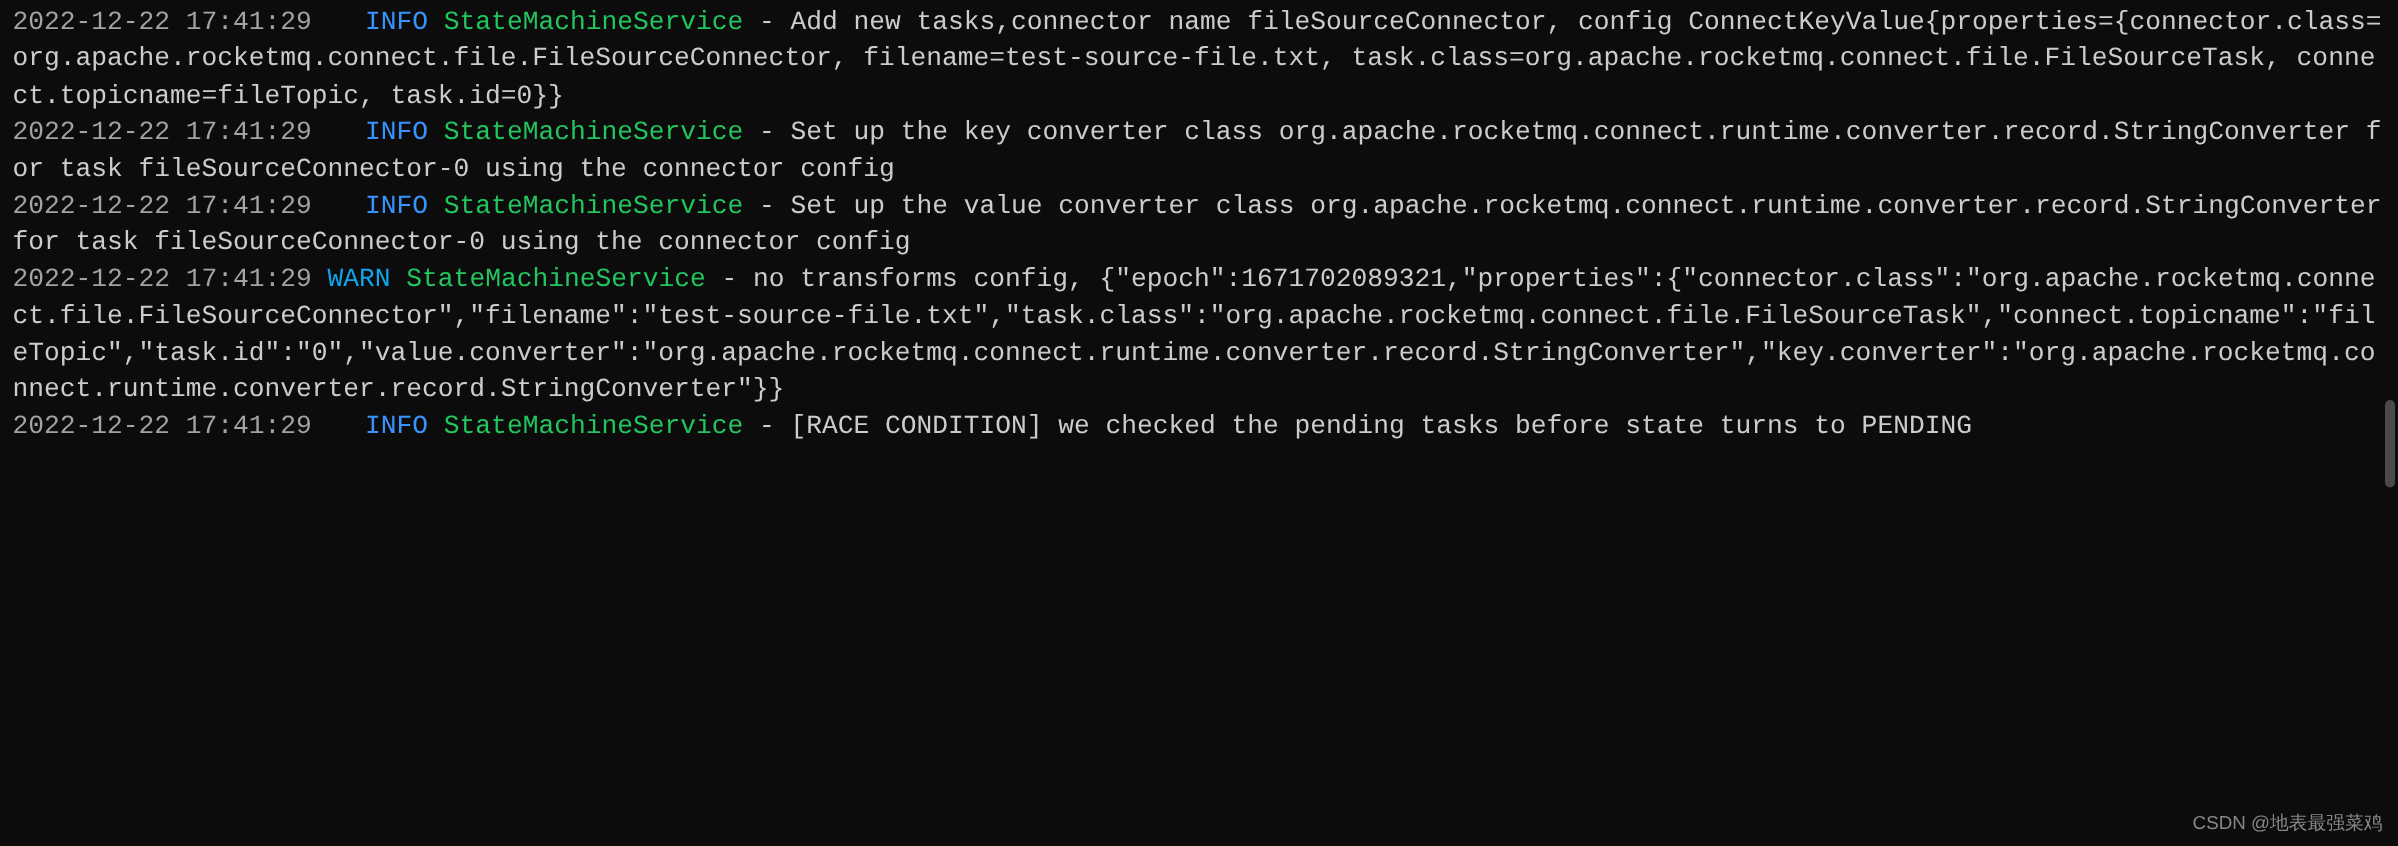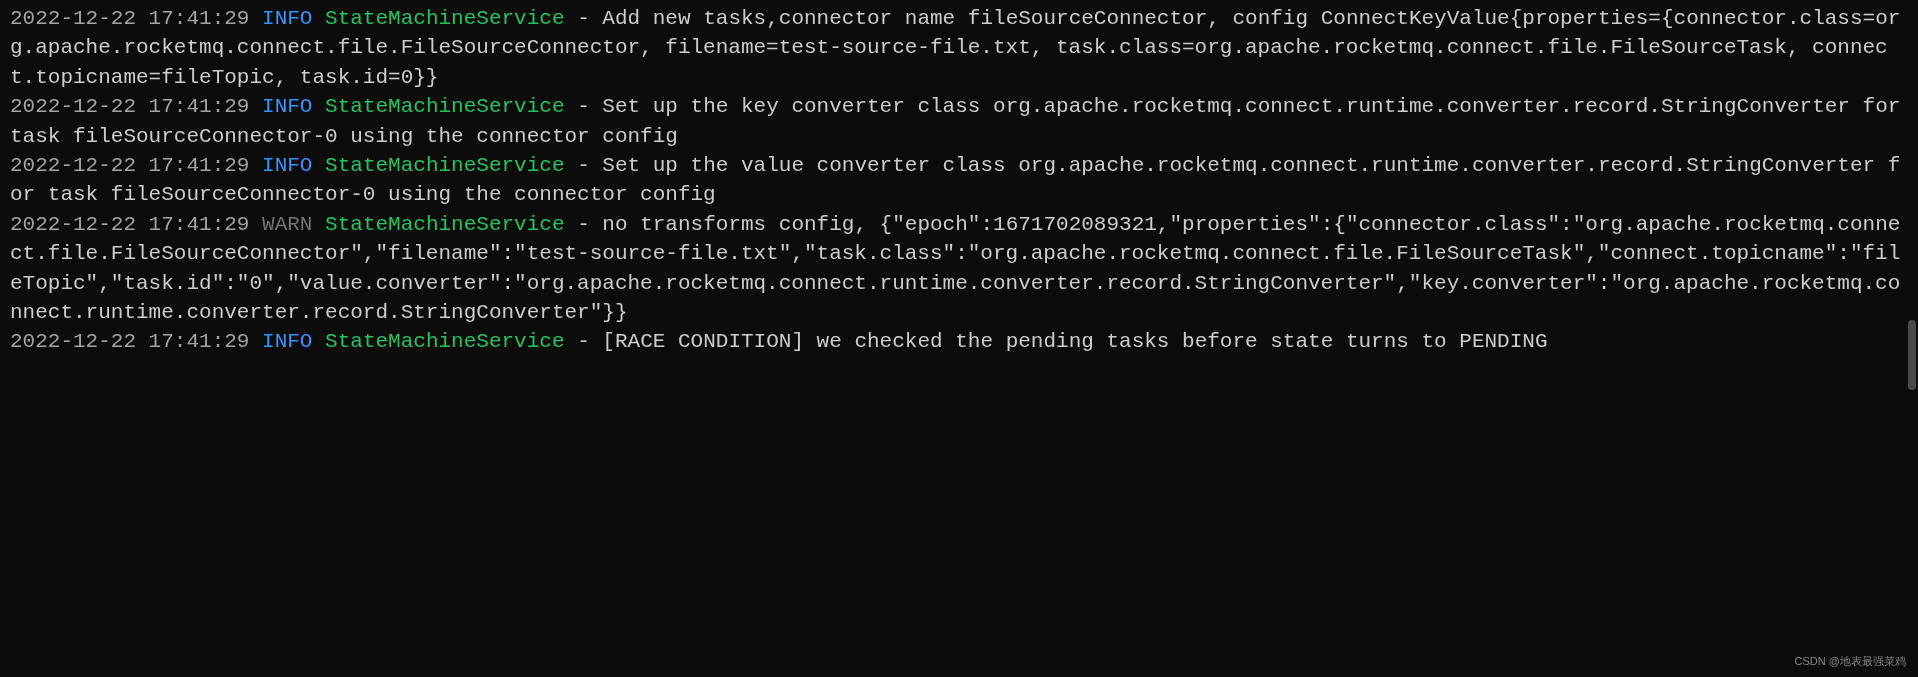--- a/index.html
+++ b/index.html
@@ -27,23 +27,24 @@
     }
     .log-line {
       display: block;
     }
     .timestamp {
       color: #a3a3a3;
     }
     .level-info {
       color: #3794ff;
       font-weight: normal;
+      margin-left: 30px;
     }
     .level-warn {
-      color: #737373;
+      color: #0ea5e9;
       font-weight: normal;
     }
     .logger {
       color: #22c55e;
     }
     .message {
       color: #cccccc;
     }
     .scrollbar {
       position: absolute;
@@ -51,21 +52,21 @@
       top: 320px;
       width: 8px;
       height: 70px;
       background-color: #4a4a4a;
       border-radius: 4px;
     }
     .watermark {
       position: absolute;
       right: 12px;
       bottom: 8px;
-      font-size: 11px;
+      font-size: 15px;
       color: #888888;
       font-family: sans-serif;
       font-weight: normal;
     }
   </style>
 </head>
 <body>
 
 <div class="log-container" id="log-output"><div class="log-line"><span class="timestamp">2022-12-22 17:41:29</span> <span class="level-info">INFO</span> <span class="logger">StateMachineService</span> - <span class="message">Add new tasks,connector name fileSourceConnector, config ConnectKeyValue{properties={connector.class=org.apache.rocketmq.connect.file.FileSourceConnector, filename=test-source-file.txt, task.class=org.apache.rocketmq.connect.file.FileSourceTask, connect.topicname=fileTopic, task.id=0}}</span></div><div class="log-line"><span class="timestamp">2022-12-22 17:41:29</span> <span class="level-info">INFO</span> <span class="logger">StateMachineService</span> - <span class="message">Set up the key converter class org.apache.rocketmq.connect.runtime.converter.record.StringConverter for task fileSourceConnector-0 using the connector config</span></div><div class="log-line"><span class="timestamp">2022-12-22 17:41:29</span> <span class="level-info">INFO</span> <span class="logger">StateMachineService</span> - <span class="message">Set up the value converter class org.apache.rocketmq.connect.runtime.converter.record.StringConverter for task fileSourceConnector-0 using the connector config</span></div><div class="log-line"><span class="timestamp">2022-12-22 17:41:29</span> <span class="level-warn">WARN</span> <span class="logger">StateMachineService</span> - <span class="message">no transforms config, {"epoch":1671702089321,"properties":{"connector.class":"org.apache.rocketmq.connect.file.FileSourceConnector","filename":"test-source-file.txt","task.class":"org.apache.rocketmq.connect.file.FileSourceTask","connect.topicname":"fileTopic","task.id":"0","value.converter":"org.apache.rocketmq.connect.runtime.converter.record.StringConverter","key.converter":"org.apache.rocketmq.connect.runtime.converter.record.StringConverter"}}</span></div><div class="log-line"><span class="timestamp">2022-12-22 17:41:29</span> <span class="level-info">INFO</span> <span class="logger">StateMachineService</span> - <span class="message">[RACE CONDITION] we checked the pending tasks before state turns to PENDING</span></div></div>
 

